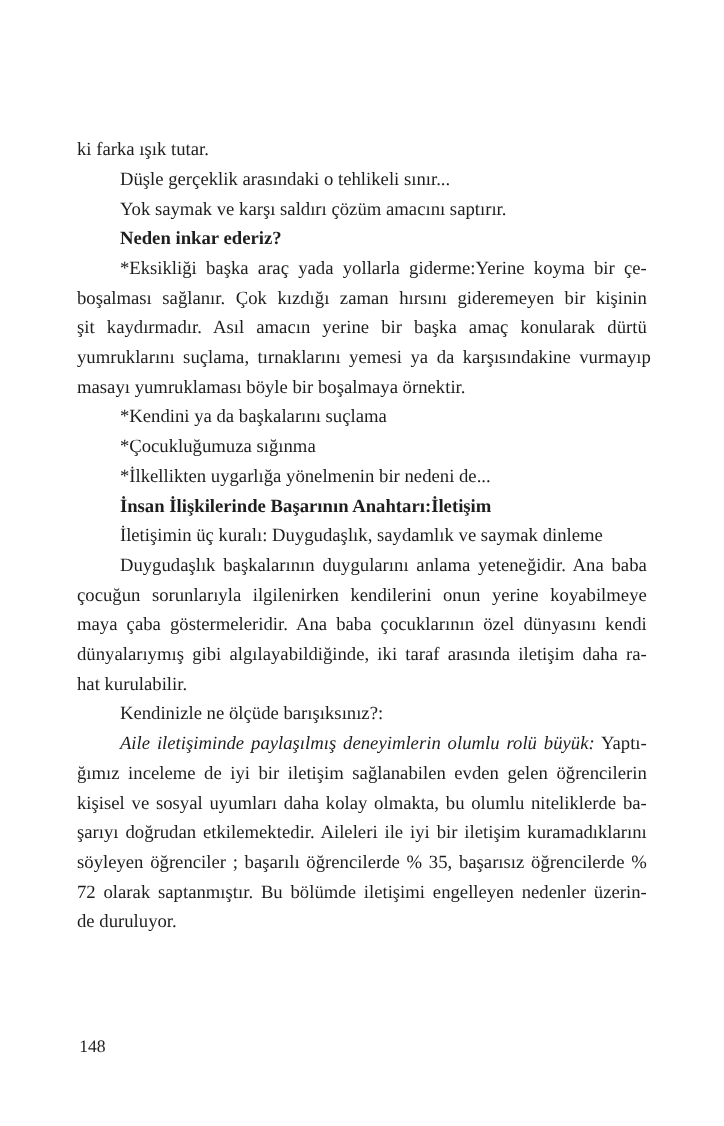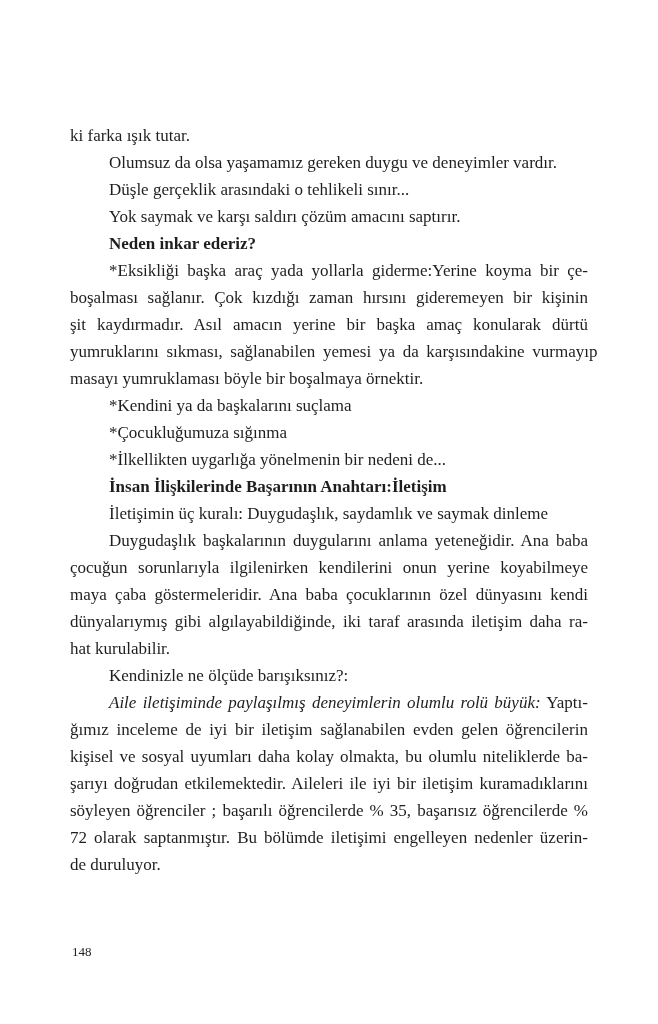--- a/index.html
+++ b/index.html
@@ -31,50 +31,47 @@
     white-space: nowrap;
     overflow: visible;
   }
   .line.indent { padding-left: 39px; }
   .line.bold { font-weight: bold; }
   .italic { font-style: italic; }
   .page-number {
     position: absolute;
     left: 72px;
     top: 938px;
-    font-size: 13px;
+    font-size: 16px;
     line-height: 27px;
     text-align: center;
   }
 </style>
 </head>
 <body>
 
 <div class="page">
   <div class="text-block" id="text-block">
       <div class="para">
         <div class="line"><span><span>ki farka ışık tutar.</span></span></div>
-      </div>
-      <div class="para">
-        <div class="line indent"><span><span>Olumsuz da olsa yaşamamız gereken duygu ve deneyimler vardır.</span></span></div>
       </div>
       <div class="para">
         <div class="line indent"><span><span>Düşle gerçeklik arasındaki o tehlikeli sınır...</span></span></div>
       </div>
       <div class="para">
         <div class="line indent"><span><span>Yok saymak ve karşı saldırı çözüm amacını saptırır.</span></span></div>
       </div>
       <div class="para">
         <div class="line bold indent"><span><span>Neden inkar ederiz?</span></span></div>
       </div>
       <div class="para">
         <div class="line indent fit"><span style="word-spacing: 4.15039px;"><span>*Eksikliği başka araç yada yollarla giderme:Yerine koyma bir çe-</span></span></div>
         <div class="line fit"><span style="word-spacing: 5.32031px;"><span>boşalması sağlanır. Çok kızdığı zaman hırsını gideremeyen bir kişinin</span></span></div>
         <div class="line fit"><span style="word-spacing: 6.77951px;"><span>şit kaydırmadır. Asıl amacın yerine bir başka amaç konularak dürtü</span></span></div>
-        <div class="line fit"><span style="word-spacing: 3.45089px;"><span>yumruklarını sıkması, sağlanabilen yemesi ya da karşısındakine vurmayıp</span></span></div>
+        <div class="line fit"><span style="word-spacing: 3.45089px;"><span>yumruklarını suçlama, tırnaklarını yemesi ya da karşısındakine vurmayıp</span></span></div>
         <div class="line"><span><span>masayı yumruklaması böyle bir boşalmaya örnektir.</span></span></div>
       </div>
       <div class="para">
         <div class="line indent"><span><span>*Kendini ya da başkalarını suçlama</span></span></div>
       </div>
       <div class="para">
         <div class="line indent"><span><span>*Çocukluğumuza sığınma</span></span></div>
       </div>
       <div class="para">
         <div class="line indent"><span><span>*İlkellikten uygarlığa yönelmenin bir nedeni de...</span></span></div>

